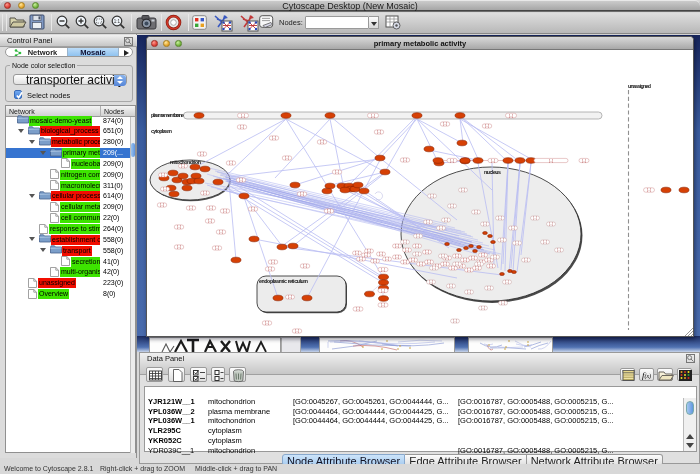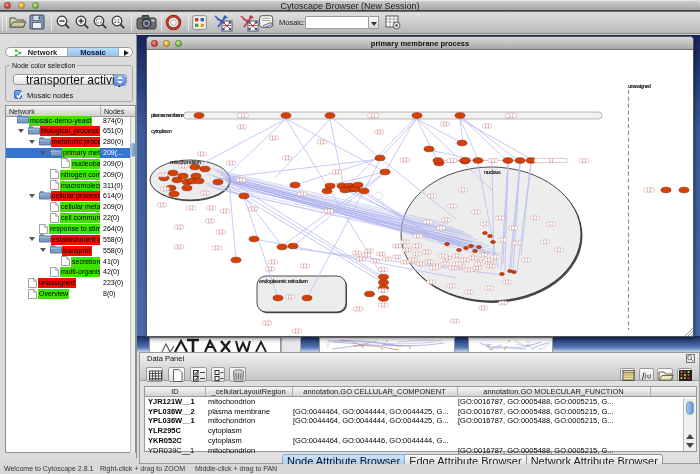--- a/index.html
+++ b/index.html
@@ -5,21 +5,21 @@
 body { width:700px; height:474px; position:relative; overflow:hidden;
   font-family:"Liberation Sans",sans-serif; background:#d8d8d8; font-size:8px; line-height:normal; }
 .abs { position:absolute; }
 </style></head>
 <body>
 
 <div class="abs" style="left:0;top:0;width:700px;height:12px;background:linear-gradient(#cfcfcf,#a2a2a2);border-bottom:1px solid #6e6e6e;border-radius:5px 5px 0 0;box-shadow:0 -1px 0 #444 inset, 0 1px 0 #e8e8e8 inset">
   <div class="abs" style="left:4px;top:2px;width:7px;height:7px;border-radius:50%;background:radial-gradient(circle at 35% 30%,#ff9a90,#e0443a 60%,#b02820);border:0.5px solid #a03028"></div>
   <div class="abs" style="left:18px;top:2px;width:7px;height:7px;border-radius:50%;background:radial-gradient(circle at 35% 30%,#ffe9a0,#e8a930 60%,#c08018);border:0.5px solid #a88020"></div>
   <div class="abs" style="left:32px;top:2px;width:7px;height:7px;border-radius:50%;background:radial-gradient(circle at 35% 30%,#c8f0a0,#78b840 60%,#508820);border:0.5px solid #5a8830"></div>
-  <div style="text-align:center;font-size:9px;line-height:12px;color:#1a1a1a">Cytoscape Browser (New Session)</div>
+  <div style="text-align:center;font-size:9px;line-height:12px;color:#1a1a1a">Cytoscape Desktop (New Mosaic)</div>
 </div>
 
 <div class="abs" style="left:0;top:13px;width:700px;height:21px;background:linear-gradient(#dedede,#b8b8b8);border-bottom:1px solid #888">
 </div>
 
 <div style="position:absolute;left:2px;top:14px;width:1px;height:17px;background:#8f8f8f;border-right:1px solid #e8e8e8"></div>
 <div style="position:absolute;left:6px;top:14px;width:1px;height:17px;background:#8f8f8f;border-right:1px solid #e8e8e8"></div>
 <svg style="position:absolute;left:9px;top:14px" width="18" height="16" viewBox="0 0 18 16">
     <path d="M1 13 L1 4 L6 4 L7.5 6 L15 6 L15 13 Z" fill="#d8d4ae" stroke="#55524a" stroke-width="1"></path>
     <path d="M1 13 L4 8 L17 8 L14 13 Z" fill="#cfc9a2" stroke="#55524a" stroke-width="1"></path>
@@ -92,21 +92,21 @@
     <circle cx="11.5" cy="9.5" r="1.2" fill="#2848b8"></circle>
     <circle cx="18" cy="9.5" r="1.2" fill="#2848b8"></circle>
     <circle cx="11.5" cy="16" r="1.2" fill="#2848b8"></circle>
     <circle cx="18" cy="16" r="1.2" fill="#2848b8"></circle>
   </svg>
 <svg style="position:absolute;left:259px;top:15px" width="16" height="15" viewBox="0 0 16 15">
     <rect x="0.7" y="0.7" width="13" height="11.6" rx="2.5" fill="#f8f8f8" stroke="#555"></rect>
     <path d="M3 3.4 L11 3.4 M3 5.6 L11 5.6" stroke="#888" stroke-width="0.8"></path>
     <path d="M4 10.5 L12 7.5 L13.5 9.5 L6 12.5 Z" fill="#d8d8e8" stroke="#555" stroke-width="0.8"></path>
   </svg>
-<div style="position:absolute;left:279px;top:18px;font-size:7.5px;color:#222">Mosaic:</div>
+<div style="position:absolute;left:279px;top:18px;font-size:7.5px;color:#222">Nodes:</div>
 <div style="position:absolute;left:305px;top:16px;width:64px;height:12.5px;background:#fff;border:1px solid #9a9a9a;border-radius:1px"></div>
 <div style="position:absolute;left:369px;top:16px;width:10px;height:12.5px;background:linear-gradient(#fdfdfd,#d8d8d8);border:1px solid #9a9a9a;border-left:none">
     <span style="display:block;margin:4.5px auto 0;width:0;height:0;border-left:3px solid transparent;border-right:3px solid transparent;border-top:4px solid #333"></span>
   </div>
 <svg style="position:absolute;left:385px;top:14px" width="16" height="16" viewBox="0 0 16 16">
     <rect x="1" y="2" width="12" height="11" fill="#fff" stroke="#555"></rect>
     <path d="M1 5 L13 5 M1 8 L13 8 M5 2 L5 13 M9 2 L9 13" stroke="#888" stroke-width="0.7"></path>
     <circle cx="11.5" cy="11.5" r="3.5" fill="#d8dce8" stroke="#444" stroke-width="0.8"></circle>
     <circle cx="11.5" cy="11.5" r="1.2" fill="#555"></circle>
   </svg>
@@ -161,21 +161,21 @@
       <circle cx="36" cy="11" r="0.8" fill="#c8a030"></circle>
       <circle cx="20" cy="7" r="0.8" fill="#c8a030"></circle>
       <circle cx="59" cy="7" r="0.8" fill="#c8a030"></circle>
     </svg></div>
 
 <div class="abs" style="left:146px;top:36px;width:548px;height:301px;background:#fff;border:1px solid #555;border-radius:4px 4px 0 0;box-shadow:1px 2px 4px rgba(0,0,20,0.45)">
   <div style="height:13px;background:linear-gradient(#d9d9d9,#a8a8a8);border-bottom:1px solid #777;border-radius:4px 4px 0 0;position:relative">
     <div class="abs" style="left:4px;top:3px;width:6.5px;height:6.5px;border-radius:50%;background:radial-gradient(circle at 35% 30%,#ff9a90,#e0443a 60%,#b02820);border:0.5px solid #a03028"></div>
     <div class="abs" style="left:16px;top:3px;width:6.5px;height:6.5px;border-radius:50%;background:radial-gradient(circle at 35% 30%,#ffe9a0,#e8a930 60%,#c08018);border:0.5px solid #a88020"></div>
     <div class="abs" style="left:28px;top:3px;width:6.5px;height:6.5px;border-radius:50%;background:radial-gradient(circle at 35% 30%,#c8f0a0,#78b840 60%,#508820);border:0.5px solid #5a8830"></div>
-    <div style="text-align:center;font-size:7.5px;font-weight:bold;line-height:13px;color:#111">primary membrane process</div>
+    <div style="text-align:center;font-size:7.5px;font-weight:bold;line-height:13px;color:#111">primary metabolic activity</div>
   </div>
   <div style="position:relative;width:546px;height:287px;overflow:hidden">
   <svg width="548" height="287" viewBox="0 0 548 287" style="position:absolute;left:0;top:0">
 <ellipse cx="345.2" cy="185.6" rx="90.3" ry="67.3" fill="#4a4a4a"></ellipse>
 <ellipse cx="344" cy="184" rx="90" ry="67" fill="#ededed" stroke="#222" stroke-width="0.8"></ellipse>
 <ellipse cx="43.8" cy="131.2" rx="40" ry="20" fill="#555"></ellipse>
 <ellipse cx="43" cy="130" rx="40" ry="20" fill="#ececec" stroke="#222" stroke-width="0.8"></ellipse>
 <rect x="111" y="227.2" width="89" height="36" rx="9" fill="#555"></rect>
 <rect x="110" y="226" width="89" height="36" rx="9" fill="#ececec" stroke="#222" stroke-width="0.8"></rect>
 <rect x="36.5" y="62" width="418.5" height="7" rx="3.5" fill="#f2f2f2" stroke="#999" stroke-width="0.7"></rect>
@@ -553,20 +553,28 @@
 <g stroke="#9a9a9a" stroke-width="1">
           <line x1="538" y1="286" x2="547" y2="277"></line>
           <line x1="541" y1="286" x2="547" y2="280"></line>
           <line x1="544" y1="286" x2="547" y2="283"></line>
         </g>
 </svg>
   </div>
 </div>
 
 <div class="abs" style="left:0;top:34px;width:137px;height:424px;background:#dcdcdc;border-right:1px solid #909090">
+  <div class="abs" style="left:0;top:1px;width:137px;height:12px;background:linear-gradient(#f0f0f0,#c6c6c6);border-bottom:1px solid #a0a0a0">
+    <div style="font-size:7.5px;line-height:12px;padding-left:7px;color:#111">Control Panel</div>
+    <svg class="abs" style="right:4px;top:2px" width="9" height="9" viewBox="0 0 9 9">
+        <rect x="0.5" y="0.5" width="8" height="8" fill="none" stroke="#777"></rect>
+        <circle cx="3.6" cy="3.6" r="2" fill="none" stroke="#777"></circle>
+        <line x1="5" y1="5" x2="7.5" y2="7.5" stroke="#777"></line>
+      </svg>
+  </div>
 
   <div class="abs" style="left:5px;top:13px;width:128px;height:10px;background:#fff;border:1px solid #9a9a9a;border-radius:6px;overflow:hidden">
     <div class="abs" style="left:0;top:0;width:61px;height:10px;text-align:center">
       <svg style="position:absolute;left:8px;top:1px" width="8" height="8" viewBox="0 0 8 8">
           <circle cx="2" cy="1.5" r="1.3" fill="#30c040"></circle>
           <circle cx="2" cy="6.5" r="1.3" fill="#30c040"></circle>
           <circle cx="6" cy="4" r="1.3" fill="#30c040"></circle>
           <path d="M2 1.5 L6 4 L2 6.5" stroke="#2aa038" stroke-width="0.7" fill="none"></path>
         </svg>
       <div style="font-size:7.5px;font-weight:bold;line-height:10px;color:#222;padding-left:12px">Network</div>
@@ -588,21 +596,21 @@
         <span style="position:absolute;left:3px;top:6px;width:0;height:0;border-left:3px solid transparent;border-right:3px solid transparent;border-top:3.5px solid #fff"></span>
       </div>
     </div>
   </div>
 
   <div class="abs" style="left:13.5px;top:56px;width:8.5px;height:8.5px;background:linear-gradient(#74aaf0,#3d7bd8);border:1px solid #3a6cb8;border-radius:2px">
     <svg width="9" height="9" viewBox="0 0 9 9">
         <path d="M1.8 4.5 L3.6 6.6 L7.2 1.2" stroke="#fff" stroke-width="1.6" fill="none"></path>
       </svg>
   </div>
-  <div class="abs" style="left:27px;top:57px;font-size:7.5px;color:#111">Mosaic nodes</div>
+  <div class="abs" style="left:27px;top:57px;font-size:7.5px;color:#111">Select nodes</div>
 
   <div class="abs" style="left:5px;top:71px;width:131px;height:348px;background:#fff;border:1px solid #909090">
     <div class="abs" style="left:0;top:0;width:129px;height:11px;background:linear-gradient(#f4f4f4,#d0d0d0);border-bottom:1px solid #999">
       <div style="float:left;font-size:7px;line-height:11px;padding-left:3px;color:#222">Network</div>
       <span class="abs" style="left:98px;top:0;font-size:7px;line-height:11px;color:#222">Nodes</span>
       <span class="abs" style="left:94px;top:0;width:1px;height:11px;background:#b0b0b0"></span>
     </div>
     <div class="abs" style="left:124px;top:11px;width:5px;height:336px;background:#ececec;border-left:1px solid #c0c0c0"></div>
     <div class="abs" style="left:124.5px;top:37px;width:4px;height:14px;background:linear-gradient(90deg,#9cc4ee,#5f95e0);border-radius:2px"></div>
   </div>
@@ -746,21 +754,21 @@
       <span style="position:absolute;left:22px;top:0px"><svg width="9" height="10" viewBox="0 0 9 10" style="vertical-align:-1px">
           <path d="M0.5 0.5 L5.8 0.5 L8.5 3.2 L8.5 9.5 L0.5 9.5 Z" fill="#fff" stroke="#8a8a8a" stroke-width="0.8"></path>
           <path d="M5.8 0.5 L5.8 3.2 L8.5 3.2" fill="none" stroke="#8a8a8a" stroke-width="0.8"></path>
         </svg></span>
       <span style="position:absolute;left:32px;top:0.5px;background:#3de400;color:#000;padding:0 1px;line-height:10px;max-width:62px;overflow:hidden;display:inline-block;">Overview</span>
       <span style="position:absolute;left:97px;top:0.5px;color:#000;line-height:10px;">8(0)</span>
     </div>
 </div>
 
 <div class="abs" style="left:139px;top:352px;width:561px;height:112px;background:#e0e0e0;border:1px solid #999">
-  <div style="height:28px;background:linear-gradient(#f0f0f0,#c6c6c6);border-bottom:1px solid #a0a0a0;position:relative">
+  <div style="height:22px;background:linear-gradient(#f0f0f0,#c6c6c6);border-bottom:1px solid #a0a0a0;position:relative">
     <div style="font-size:7.5px;line-height:11px;padding-left:7px;color:#111">Data Panel</div>
     <svg style="position:absolute;right:4px;top:1px" width="9" height="9" viewBox="0 0 9 9">
         <rect x="0.5" y="0.5" width="8" height="8" fill="none" stroke="#777"></rect>
         <circle cx="3.6" cy="3.6" r="2" fill="none" stroke="#777"></circle>
         <line x1="5" y1="5" x2="7.5" y2="7.5" stroke="#777"></line>
       </svg>
   </div>
 </div>
 <div style="position:absolute;left:146px;top:367px;width:17px;height:15px;background:linear-gradient(#fcfcfc,#dedede);border:1px solid #9a9a9a;border-radius:2px"><svg width="17" height="15" viewBox="0 0 17 15">
       <rect x="2.5" y="3" width="12" height="9" fill="#fff" stroke="#333" stroke-width="0.9"></rect>
@@ -804,39 +812,30 @@
       <circle cx="10.5" cy="3" r="1" fill="#e8e020"></circle>
       <circle cx="3.5" cy="6" r="1" fill="#d03020"></circle>
       <circle cx="7" cy="6" r="1" fill="#e8e020"></circle>
       <circle cx="10.5" cy="6" r="1" fill="#30a030"></circle>
       <circle cx="3.5" cy="9" r="1" fill="#e8e020"></circle>
       <circle cx="7" cy="9" r="1" fill="#e8a020"></circle>
       <circle cx="10.5" cy="9" r="1" fill="#d03020"></circle>
     </svg></div>
 
 <div class="abs" style="left:144px;top:386px;width:553px;height:66px;background:#fff;border:1px solid #999">
-  <div style="height:10px;background:linear-gradient(#f6f6f6,#d2d2d2);border-bottom:1px solid #999;position:relative;font-size:7.5px;color:#222">
-    <span class="abs" style="left:0;width:60px;text-align:center;line-height:10px">ID</span>
-    <span class="abs" style="left:60px;width:87px;text-align:center;line-height:10px">_cellularLayoutRegion</span>
-    <span class="abs" style="left:147px;width:165px;text-align:center;line-height:10px">annotation.GO CELLULAR_COMPONENT</span>
-    <span class="abs" style="left:312px;width:193px;text-align:center;line-height:10px">annotation.GO MOLECULAR_FUNCTION</span>
-    <span class="abs" style="left:60px;top:0;width:1px;height:10px;background:#aaa"></span>
-    <span class="abs" style="left:147px;top:0;width:1px;height:10px;background:#aaa"></span>
-    <span class="abs" style="left:312px;top:0;width:1px;height:10px;background:#aaa"></span>
-    <span class="abs" style="left:505px;top:0;width:1px;height:10px;background:#aaa"></span>
-  </div>
   <div class="abs" style="left:538px;top:11px;width:13px;height:53px;background:#f0f0f0;border-left:1px solid #bbb">
     <div style="margin:3px 2px;width:8px;height:14px;background:linear-gradient(90deg,#a6c8f0,#6096e0);border:1px solid #7aa;border-radius:4px"></div>
     <div style="position:absolute;bottom:12px;left:2px;width:0;height:0;border-left:4px solid transparent;border-right:4px solid transparent;border-bottom:5px solid #444"></div>
     <div style="position:absolute;bottom:3px;left:2px;width:0;height:0;border-left:4px solid transparent;border-right:4px solid transparent;border-top:5px solid #444"></div>
   </div>
 </div>
 <div style="position:absolute;left:145px;top:397px;width:537px;height:9.7px;font-size:7.5px;line-height:9.7px;white-space:nowrap;overflow:hidden">
     <span style="position:absolute;left:3px;font-weight:bold">YJR121W__1</span>
     <span style="position:absolute;left:63px">mitochondrion</span>
+    <span style="position:absolute;left:148px">[GO:0045267, GO:0045261, GO:0044444, G...</span>
     <span style="position:absolute;left:313px">[GO:0016787, GO:0005488, GO:0005215, G...</span>
   </div>
 <div style="position:absolute;left:145px;top:406.7px;width:537px;height:9.7px;font-size:7.5px;line-height:9.7px;white-space:nowrap;overflow:hidden">
     <span style="position:absolute;left:3px;font-weight:bold">YPL036W__2</span>
     <span style="position:absolute;left:63px">plasma membrane</span>
     <span style="position:absolute;left:148px">[GO:0044464, GO:0044444, GO:0044425, G...</span>
     <span style="position:absolute;left:313px">[GO:0016787, GO:0005488, GO:0005215, G...</span>
   </div>
 <div style="position:absolute;left:145px;top:416.4px;width:537px;height:9.7px;font-size:7.5px;line-height:9.7px;white-space:nowrap;overflow:hidden">
     <span style="position:absolute;left:3px;font-weight:bold">YPL036W__1</span>
@@ -844,21 +843,20 @@
     <span style="position:absolute;left:148px">[GO:0044464, GO:0044444, GO:0044425, G...</span>
     <span style="position:absolute;left:313px">[GO:0016787, GO:0005488, GO:0005215, G...</span>
   </div>
 <div style="position:absolute;left:145px;top:426.09999999999997px;width:537px;height:9.7px;font-size:7.5px;line-height:9.7px;white-space:nowrap;overflow:hidden">
     <span style="position:absolute;left:3px;font-weight:bold">YLR295C</span>
     <span style="position:absolute;left:63px">cytoplasm</span>
   </div>
 <div style="position:absolute;left:145px;top:435.79999999999995px;width:537px;height:9.7px;font-size:7.5px;line-height:9.7px;white-space:nowrap;overflow:hidden">
     <span style="position:absolute;left:3px;font-weight:bold">YKR052C</span>
     <span style="position:absolute;left:63px">cytoplasm</span>
-    <span style="position:absolute;left:148px">[GO:0044464, GO:0044446, GO:0044444, G...</span>
   </div>
 <div style="position:absolute;left:145px;top:445.49999999999994px;width:537px;height:9.7px;font-size:7.5px;line-height:9.7px;white-space:nowrap;overflow:hidden">
     <span style="position:absolute;left:3px;font-weight:normal">YDR039C__1</span>
     <span style="position:absolute;left:63px">mitochondrion</span>
     <span style="position:absolute;left:313px">[GO:0016787, GO:0005488, GO:0005215, G...</span>
   </div>
 
 <div class="abs" style="left:282px;top:453.5px;height:12px;font-size:11px">
   <span style="display:inline-block;height:12px;line-height:12px;padding:0 4px;background:linear-gradient(#cce4fa,#a8ccf0);border:1px solid #88a8cc;border-radius:3px 0 0 3px;color:#112">Node Attribute Browser</span><span style="display:inline-block;height:12px;line-height:12px;padding:0 4px;background:linear-gradient(#fcfcfc,#e0e0e0);border:1px solid #999;border-left:none;color:#222">Edge Attribute Browser</span><span style="display:inline-block;height:12px;line-height:12px;padding:0 4px;background:linear-gradient(#fcfcfc,#e0e0e0);border:1px solid #999;border-left:none;border-radius:0 3px 3px 0;color:#222">Network Attribute Browser</span>
 </div>

